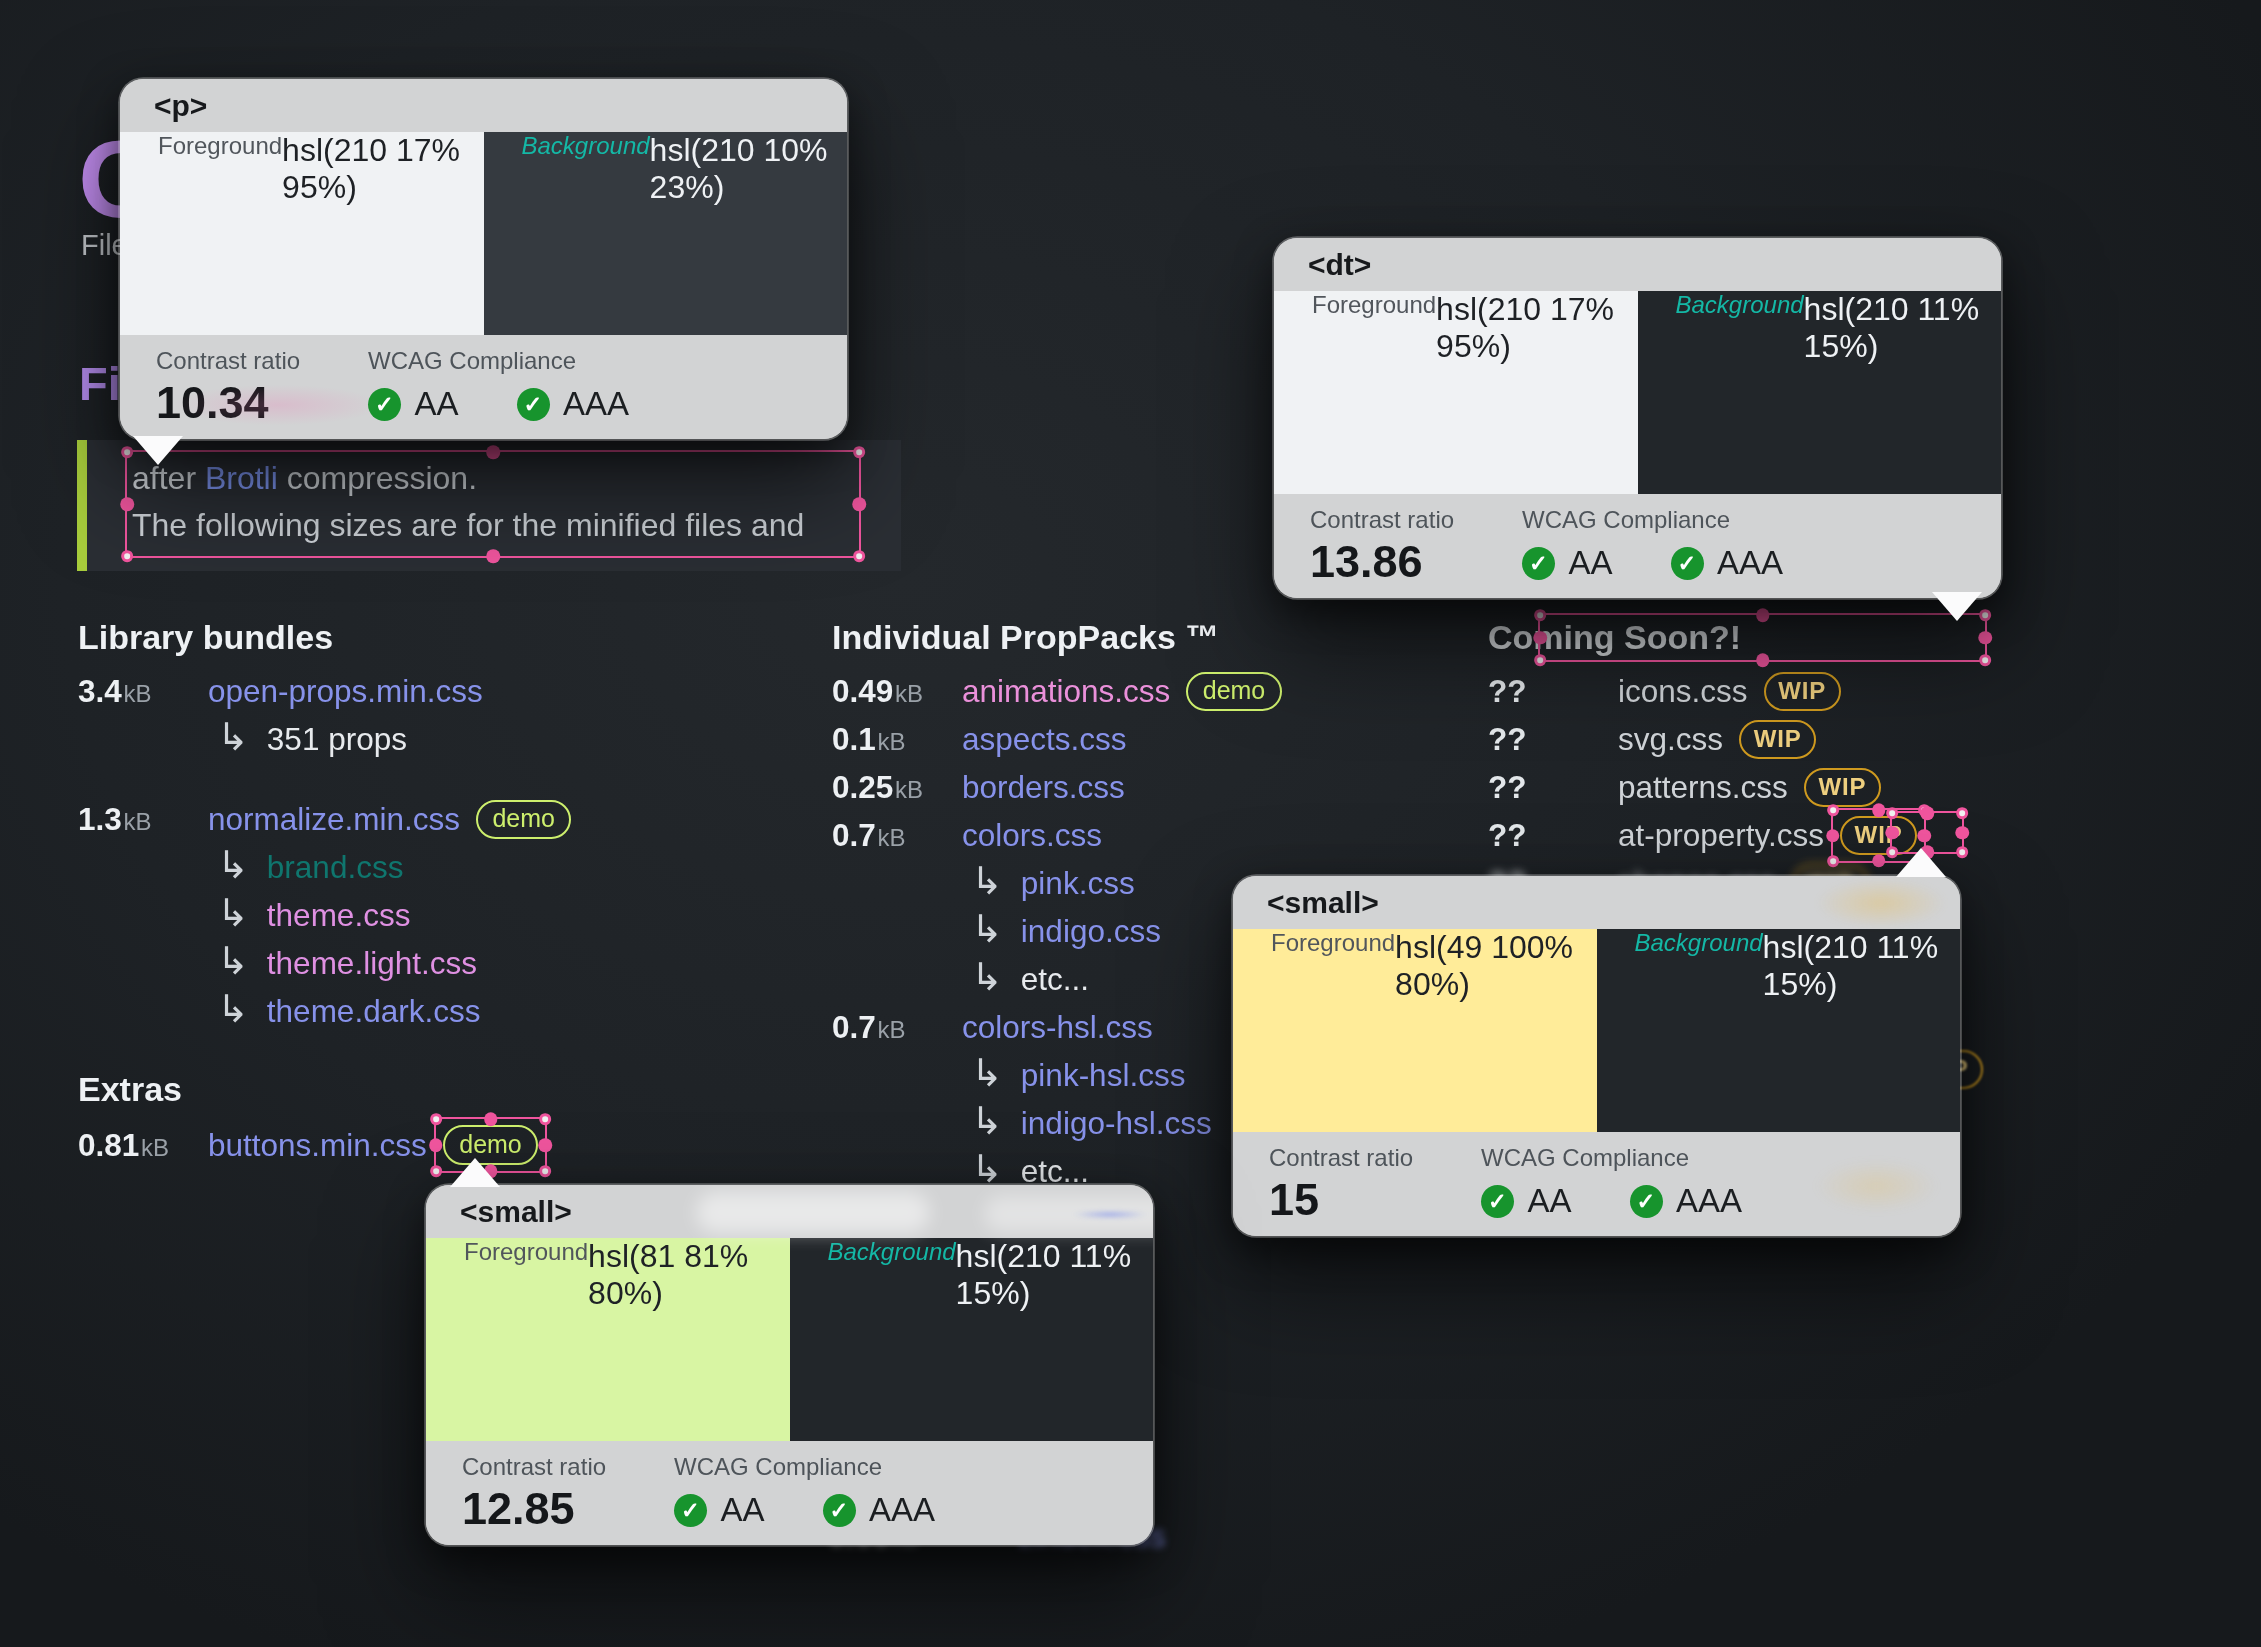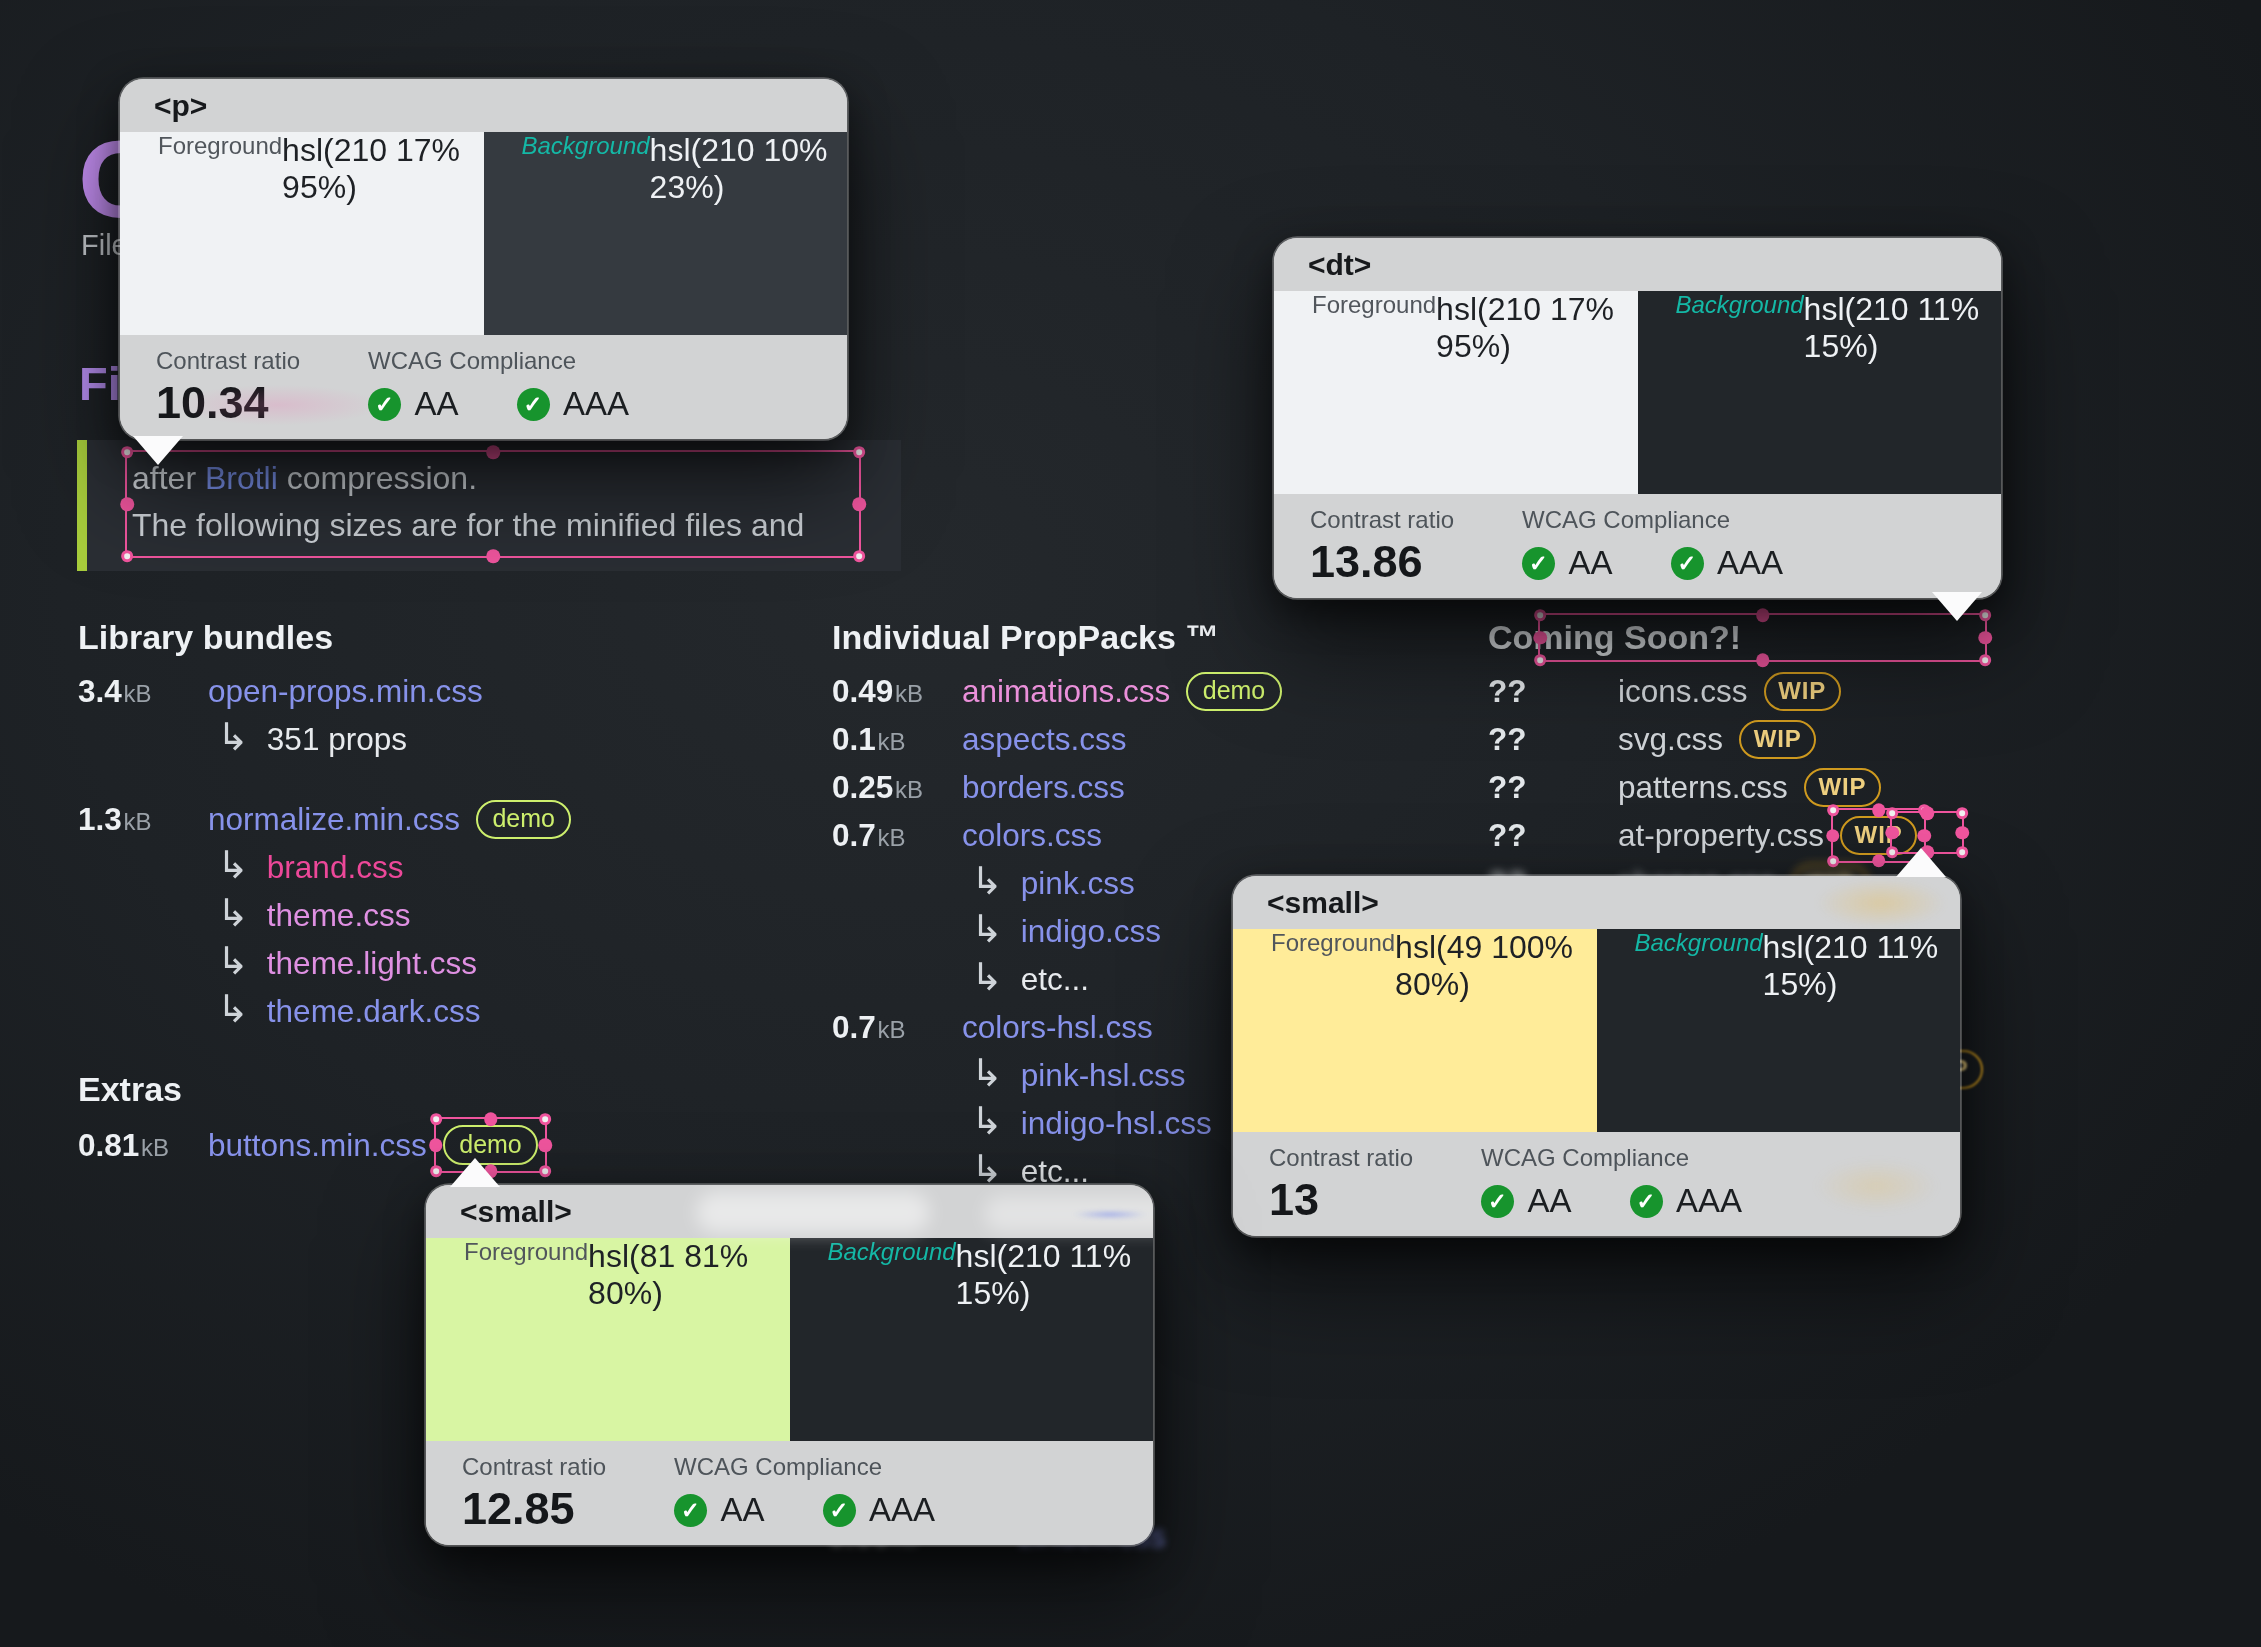--- a/index.html
+++ b/index.html
@@ -36,21 +36,21 @@
   .prow.gap { margin-top:32px; }
   .prow.blurrow { filter:blur(4.5px); opacity:.9; }
   .c1 { width:130px; flex:none; }
   .c2 { display:flex; align-items:center; }
   .sz { font-weight:bold; font-size:31.5px; color:#edf0f3; }
   .unit { font-size:24px; color:#9aa1a8; margin-left:1.8px; }
   .qq { font-weight:bold; font-size:31.5px; color:#e3e7ea; }
   .arrow { font-size:38px; color:#ced3d8; margin:0 18px 5.4px 9px; }
   .fname { font-size:31.5px; text-decoration:none; }
   .fname.indigo { color:#8792ea; }
-  .fname.violet { color:#ec4899; }
+  .fname.violet { color:#0f766e; }
   .fname.pink   { color:#df90e2; }
   .fname.pink2  { color:#ea90da; }
   .fname.plain  { color:#e7eaed; }
   .fname.gray   { color:#cfd3d7; }
 
   .bwrap { position:relative; display:inline-flex; margin-left:16px; }
   .badge { display:inline-block; border-radius:899px; line-height:1; }
   .badge.demo { border:2.7px solid #cdef6d; color:#cdef6d; font-size:25px; padding:4.5px 14.4px 6.3px; }
   .badge.wip  { border:2.7px solid #cf9a1f; color:#eecf7f; font-size:24px; font-weight:bold;
                 letter-spacing:0.9px; padding:4.5px 12.6px 6.3px; }
@@ -481,21 +481,21 @@
     </div>
     <div class="sw bg" style="background: rgb(34, 38, 42);">
       <div class="swl">Background</div>
       <div class="swv">hsl(210 11% 15%)</div>
     </div>
   </div>
   <div class="pf">
     <div class="blob goldB"></div>
     <div class="fc1">
         <div class="flabel">Contrast ratio</div>
-      <div class="fratio">13</div>
+      <div class="fratio">15</div>
       </div>
     <div class="fc2">
         <div class="flabel">WCAG Compliance</div>
       <div class="fbadges">
         <span class="wb">
             <span class="chk">✓</span>
             <span>AA</span>
           </span>
         <span class="wb">
             <span class="chk">✓</span>

